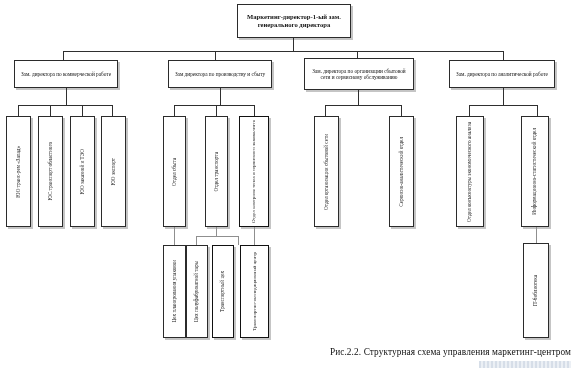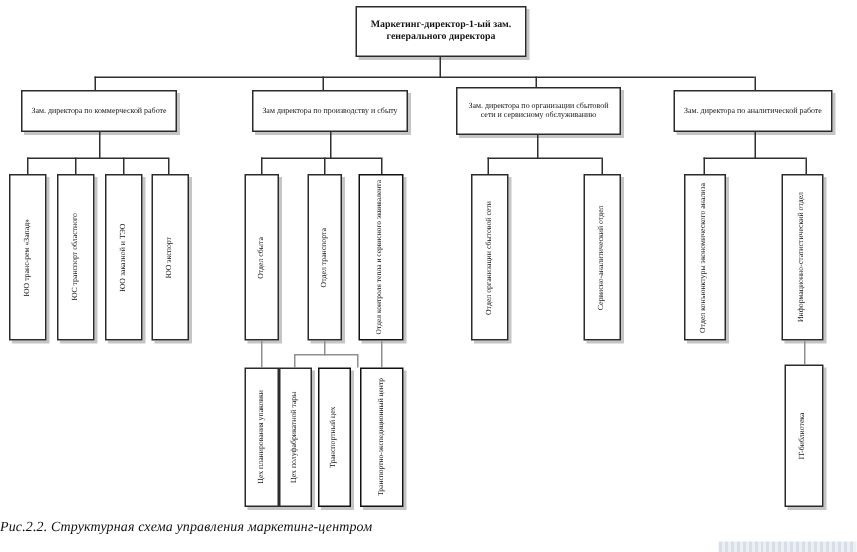--- a/index.html
+++ b/index.html
@@ -36,25 +36,24 @@
     height:100%;width:100%;gap:1px;
   }
   .line{position:absolute;background:#2f2f2f;}
   .line.v{width:1.2px;}
   .line.h{height:1.2px;}
   .line.light{background:#8f8f8f;width:1px;}
   .line.lighth{background:#8f8f8f;height:1px;}
   #caption{
     position:absolute;
     left:0;right:0;
-    text-align:left;
+    text-align:right;
     font-size:9.3px;
     letter-spacing:.1px;
     color:#111;
-    font-style:italic;
   }
   .tiny{font-size:5.2px;}
   .tiny2{font-size:5.0px;}
   .lvl1{font-size:6.6px;font-weight:bold;}
   .lvl2{font-size:5.3px;}
   #corner{
     position:absolute;right:0;bottom:0;width:92px;height:7px;
     background:repeating-linear-gradient(90deg,#cfd8e4 0 2px,#e8edf3 2px 4px);
     opacity:.85;
   }

